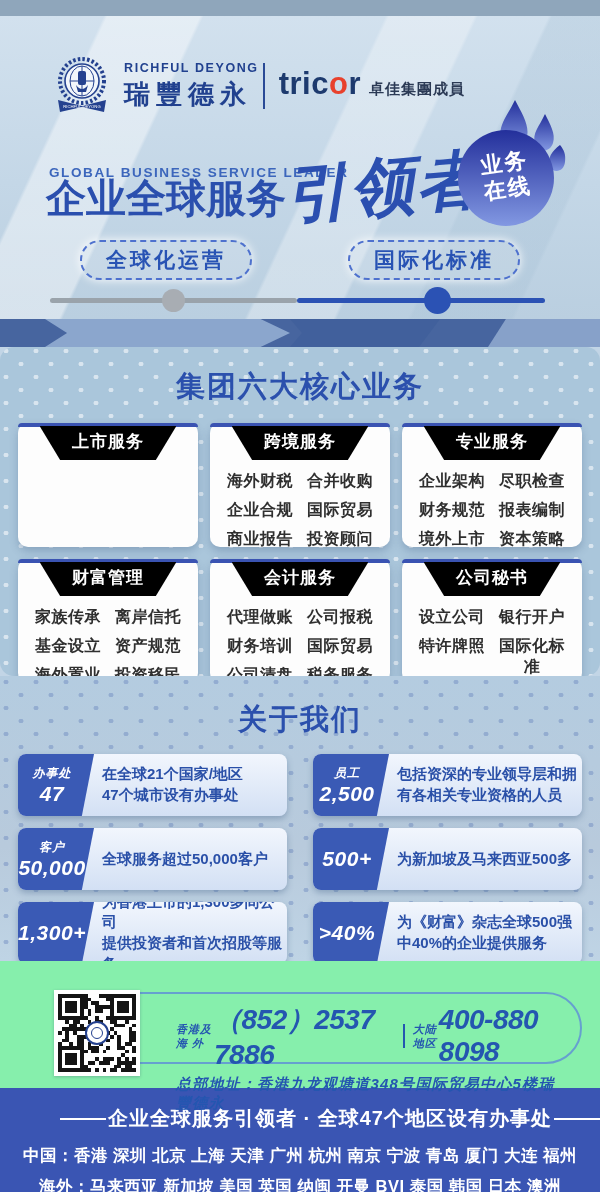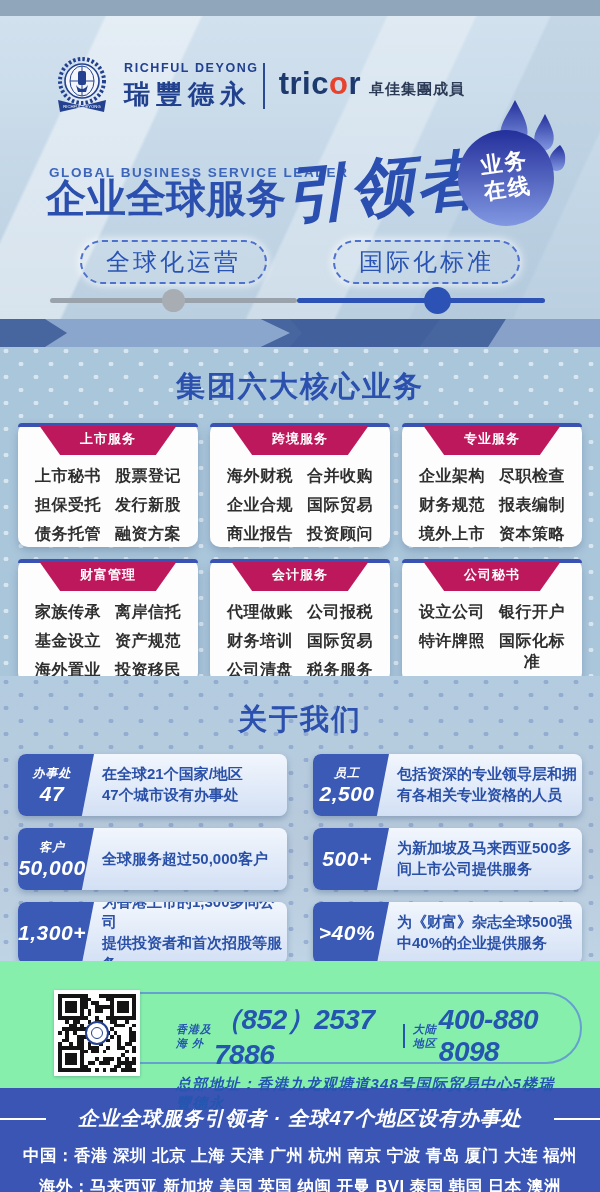--- a/index.html
+++ b/index.html
@@ -37,21 +37,21 @@
 
   .flame-badge { position:absolute; top:80px; left:452px; width:124px; height:132px; cursor:pointer; }
   .flame-badge svg { position:absolute; inset:0; }
   .flame-text { position:absolute; left:6px; top:54px; width:96px; text-align:center;
     color:#fff; font-size:22px; font-weight:800; line-height:1.18; letter-spacing:2px;
     transform:rotate(-8deg); }
 
   .pills-row { position:absolute; top:224px; left:0; right:0; display:flex;
     justify-content:space-between; padding:0 80px; }
   .pill { border:2px dashed #4e71ce; border-radius:999px; padding:4px 24px;
-    font-size:24px; font-weight:400; color:#2853b4; letter-spacing:3px;
+    font-size:21px; font-weight:700; color:#2853b4; letter-spacing:3px;
     background:rgba(255,255,255,.15); box-shadow:0 0 10px rgba(255,255,255,.95); cursor:pointer; }
 
   .slider { position:absolute; top:270px; left:0; right:0; height:30px; }
   .track-gray { position:absolute; top:12px; left:50px; width:247px; height:5px;
     background:#9aa3ab; border-radius:3px; }
   .track-blue { position:absolute; top:12px; left:297px; width:248px; height:5px;
     background:#2b52b4; border-radius:3px; }
   .dot-gray { position:absolute; top:3px; left:162px; width:23px; height:23px;
     border-radius:50%; background:#a8adb3; }
   .dot-blue { position:absolute; top:1px; left:424px; width:27px; height:27px;
@@ -63,30 +63,30 @@
     background:#8ba6cd; clip-path:polygon(0 0,88% 0,100% 50%,88% 100%,0 100%,9% 50%); }
   .band-mid { position:absolute; top:0; left:290px; width:150px; height:100%;
     background:#3d5c99; clip-path:polygon(0 0,100% 0,86% 100%,0 100%,8% 50%); opacity:.55; }
   .band-right { position:absolute; top:0; left:488px; right:0; height:100%;
     background:#93abd0; clip-path:polygon(16% 0,100% 0,100% 100%,0 100%); opacity:.85; }
 
   
   .core { position:relative; height:329px; background:#aac6db;
     background-image:radial-gradient(rgba(255,255,255,.55) 2.2px, transparent 2.8px),
                      radial-gradient(rgba(255,255,255,.55) 2.2px, transparent 2.8px);
-    background-size:30px 26px; background-position:6px 4px,21px 17px; }
+    background-size:30px 26px; background-position:6px 4px,21px 17px;border-radius:14px; }
   .section-title { padding-top:20px; text-align:center; font-size:29px; font-weight:900;
     color:#2b50ad; letter-spacing:2px; }
   .cards-grid { display:grid; grid-template-columns:repeat(3,1fr); gap:12px;
     padding:16px 18px 0; }
   .card { background:#fdfdfd; border-radius:10px; height:124px;
     box-shadow:0 4px 8px rgba(55,85,125,.30), 0 1px 0 rgba(255,255,255,.8) inset; }
   .card-topline { height:4px; background:#3a53b2; border-radius:10px 10px 0 0; }
-  .ribbon { width:76%; margin:-1px auto 0; background:#be185d; color:#fff;
-    text-align:center; font-size:13px; font-weight:800; letter-spacing:1px;
+  .ribbon { width:76%; margin:-1px auto 0; background:#000000; color:#fff;
+    text-align:center; font-size:17px; font-weight:800; letter-spacing:1px;
     padding:4px 0 7px; clip-path:polygon(0 0,100% 0,85% 100%,15% 100%); }
   .card-items { display:grid; grid-template-columns:1fr 1fr; row-gap:8px;
     padding:11px 10px 0; text-align:center; font-size:16px; font-weight:700;
     color:#2f2f2f; letter-spacing:.5px; }
 
   
   .about { position:relative; height:285px;
     background:linear-gradient(180deg,#b4cce0 0%,#b8cadc 60%,#bfd4e5 100%);
     background-image:radial-gradient(rgba(92,122,184,.38) 2.2px, transparent 2.8px),
                      radial-gradient(rgba(92,122,184,.38) 2.2px, transparent 2.8px),
@@ -125,22 +125,22 @@
     grid-template-rows:repeat(21,1fr); box-shadow:0 1px 3px rgba(50,70,100,.3); }
   .qr .m { background:#141414; }
   .qr-logo { position:absolute; top:60px; left:85px; width:24px; height:24px;
     border-radius:50%; background:#fff; border:2px solid #24418f; }
   .qr-logo::after { content:""; position:absolute; inset:4px; border-radius:50%;
     border:1.5px solid #24418f; }
 
   
   .footer { height:120px; background:#3a55b3; color:#fff; text-align:center;
     padding-top:17px; }
-  .footer-head { display:flex; align-items:center; justify-content:space-between; gap:25px;
-    font-size:20px; font-weight:800; letter-spacing:1px;font-style:italic; }
+  .footer-head { display:flex; align-items:center; justify-content:flex-end; gap:2px;
+    font-size:20px; font-weight:800; letter-spacing:1px; }
   .head-line { width:46px; height:2px; background:#fff; }
   .footer-cities { font-size:16.5px; font-weight:600; letter-spacing:.5px; margin-top:13px; }
   .footer-cities + .footer-cities { margin-top:9px; }
 </style>
 </head>
 <body>
 
 <div class="page">
 
   <div class="header">
@@ -209,28 +209,20 @@
     <div class="band-right"></div>
   </div>
 
   <div class="core">
     <div class="section-title">集团六大核心业务</div>
     <div class="cards-grid">
 
       <div class="card">
         <div class="card-topline"></div>
         <div class="ribbon">上市服务</div>
-        <div class="card-items">
-          <span>上市秘书</span>
-          <span>股票登记</span>
-          <span>担保受托</span>
-          <span>发行新股</span>
-          <span>债务托管</span>
-          <span>融资方案</span>
-        </div>
       </div>
 
       <div class="card">
         <div class="card-topline"></div>
         <div class="ribbon">跨境服务</div>
         <div class="card-items">
           <span>海外财税</span>
           <span>合并收购</span>
           <span>企业合规</span>
           <span>国际贸易</span>
@@ -331,21 +323,20 @@
         </div>
       </div>
 
       <div class="stat-card">
         <div class="stat-badge">
 
           <div class="stat-badge-value">500+</div>
         </div>
         <div class="stat-text">
           <span>为新加坡及马来西亚500多</span>
-          <span>间上市公司提供服务</span>
         </div>
       </div>
 
       <div class="stat-card">
         <div class="stat-badge">
 
           <div class="stat-badge-value">1,300+</div>
         </div>
         <div class="stat-text">
           <span>为香港上市的1,300多间公司</span>

